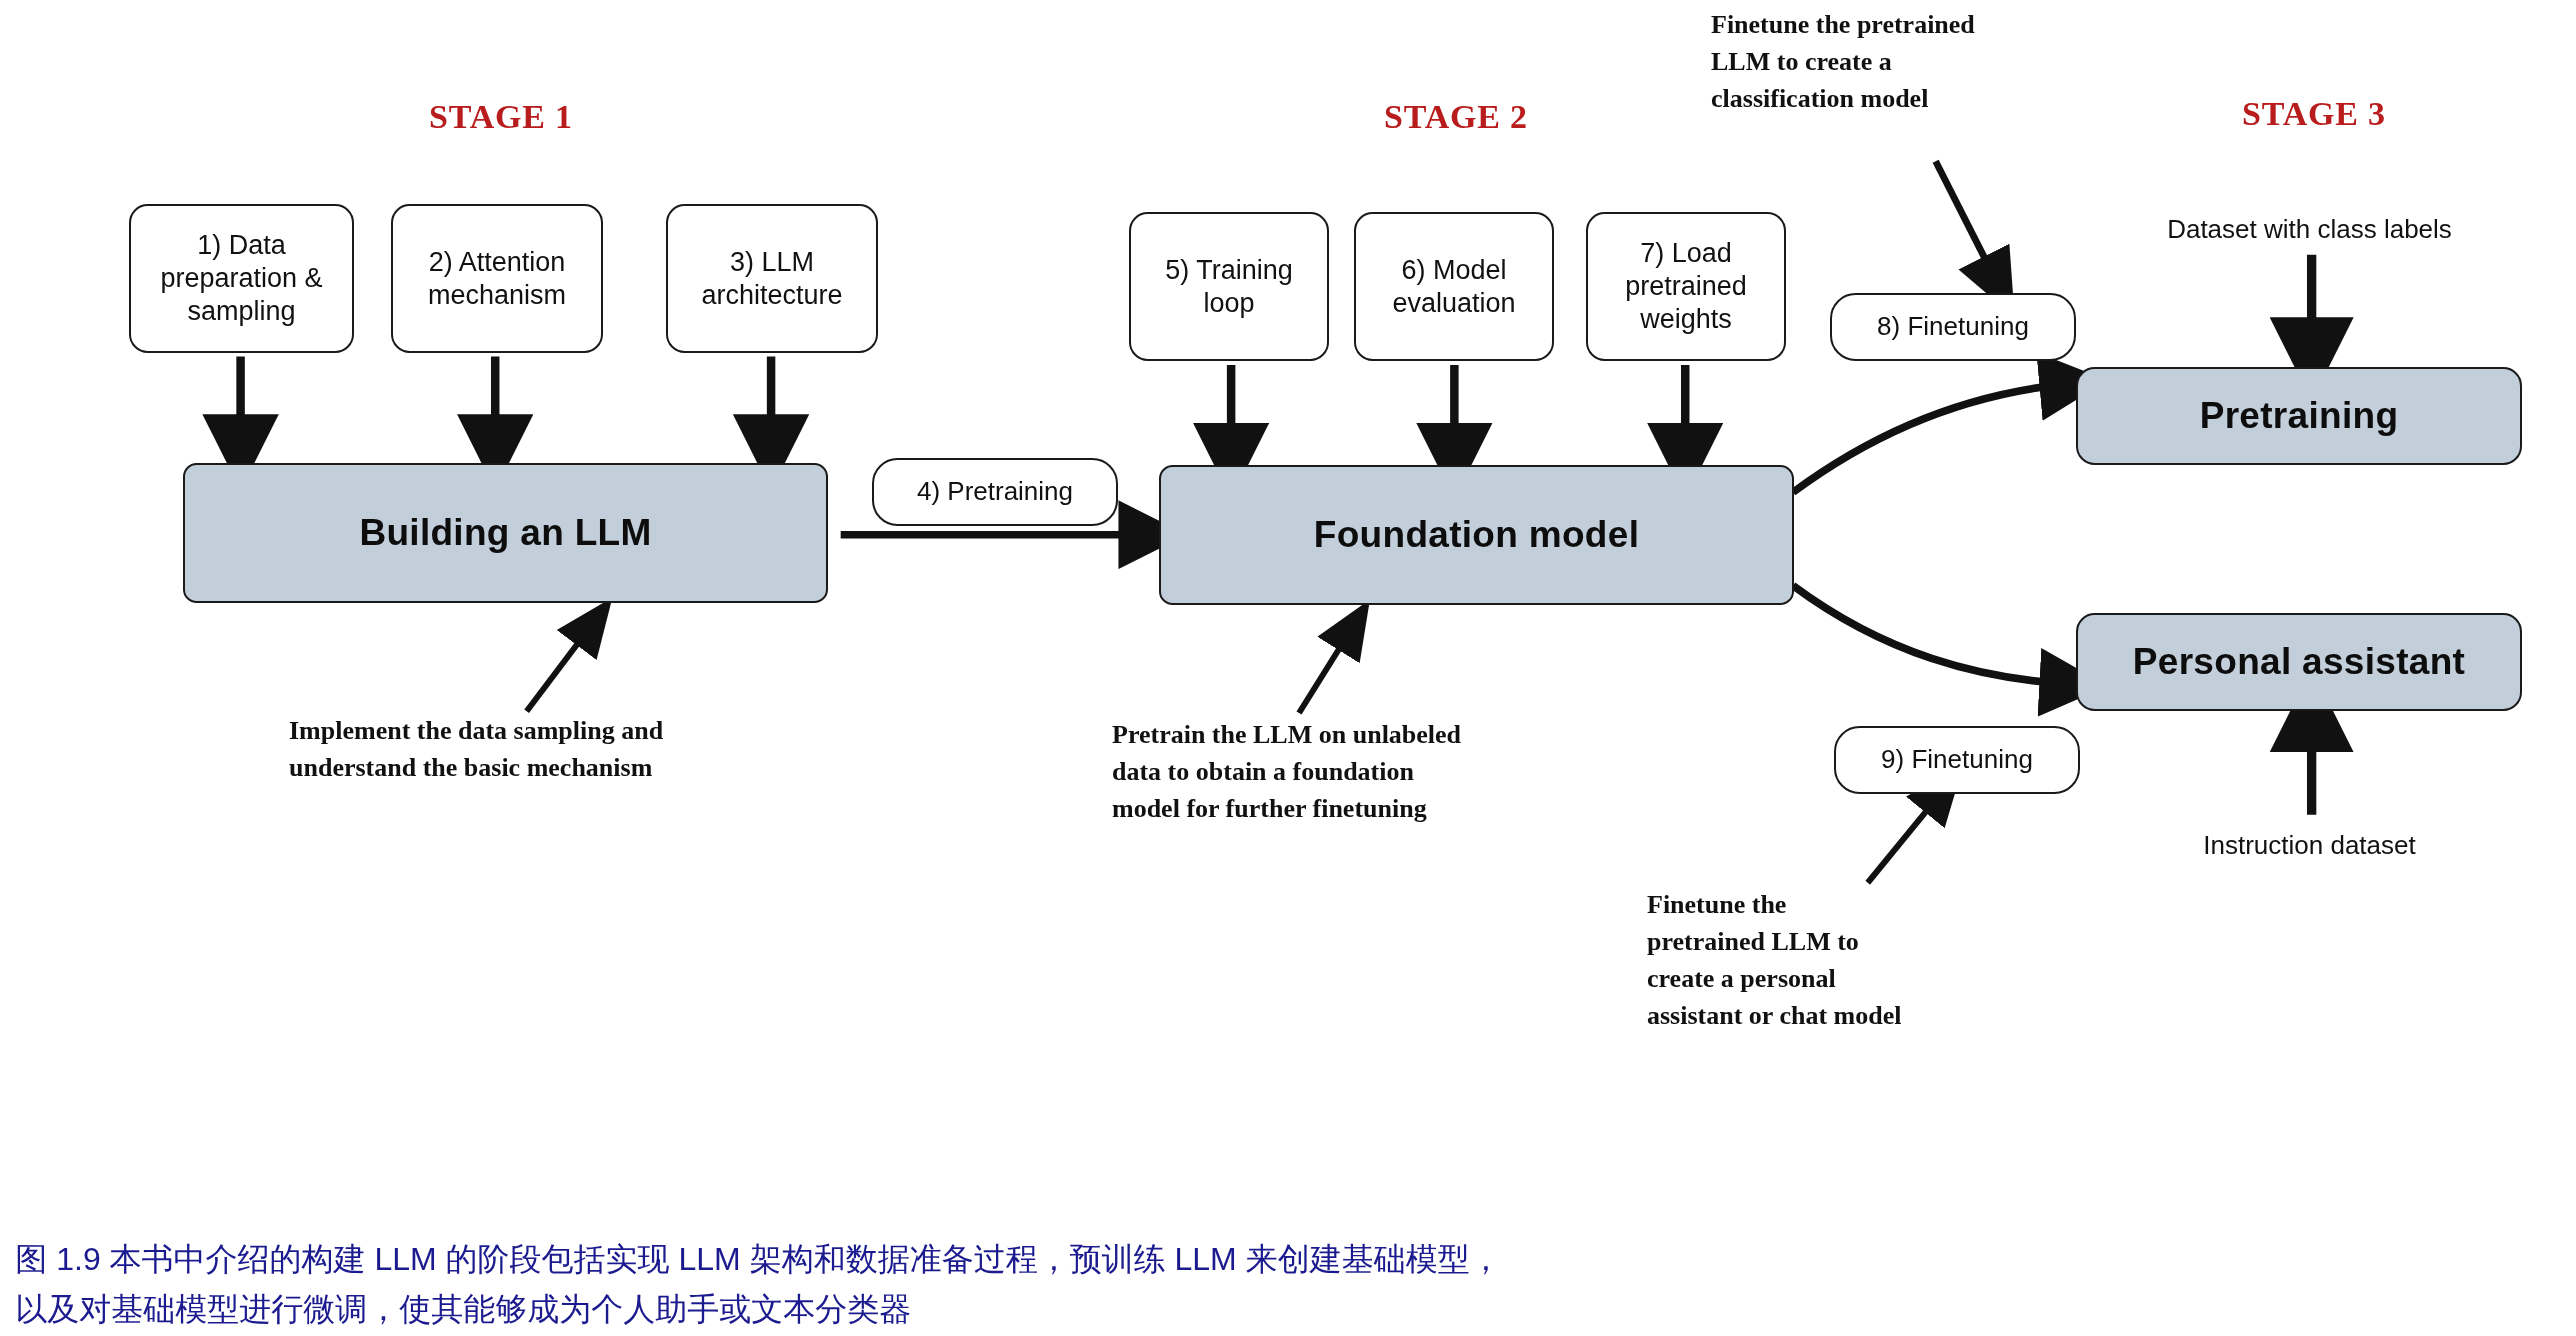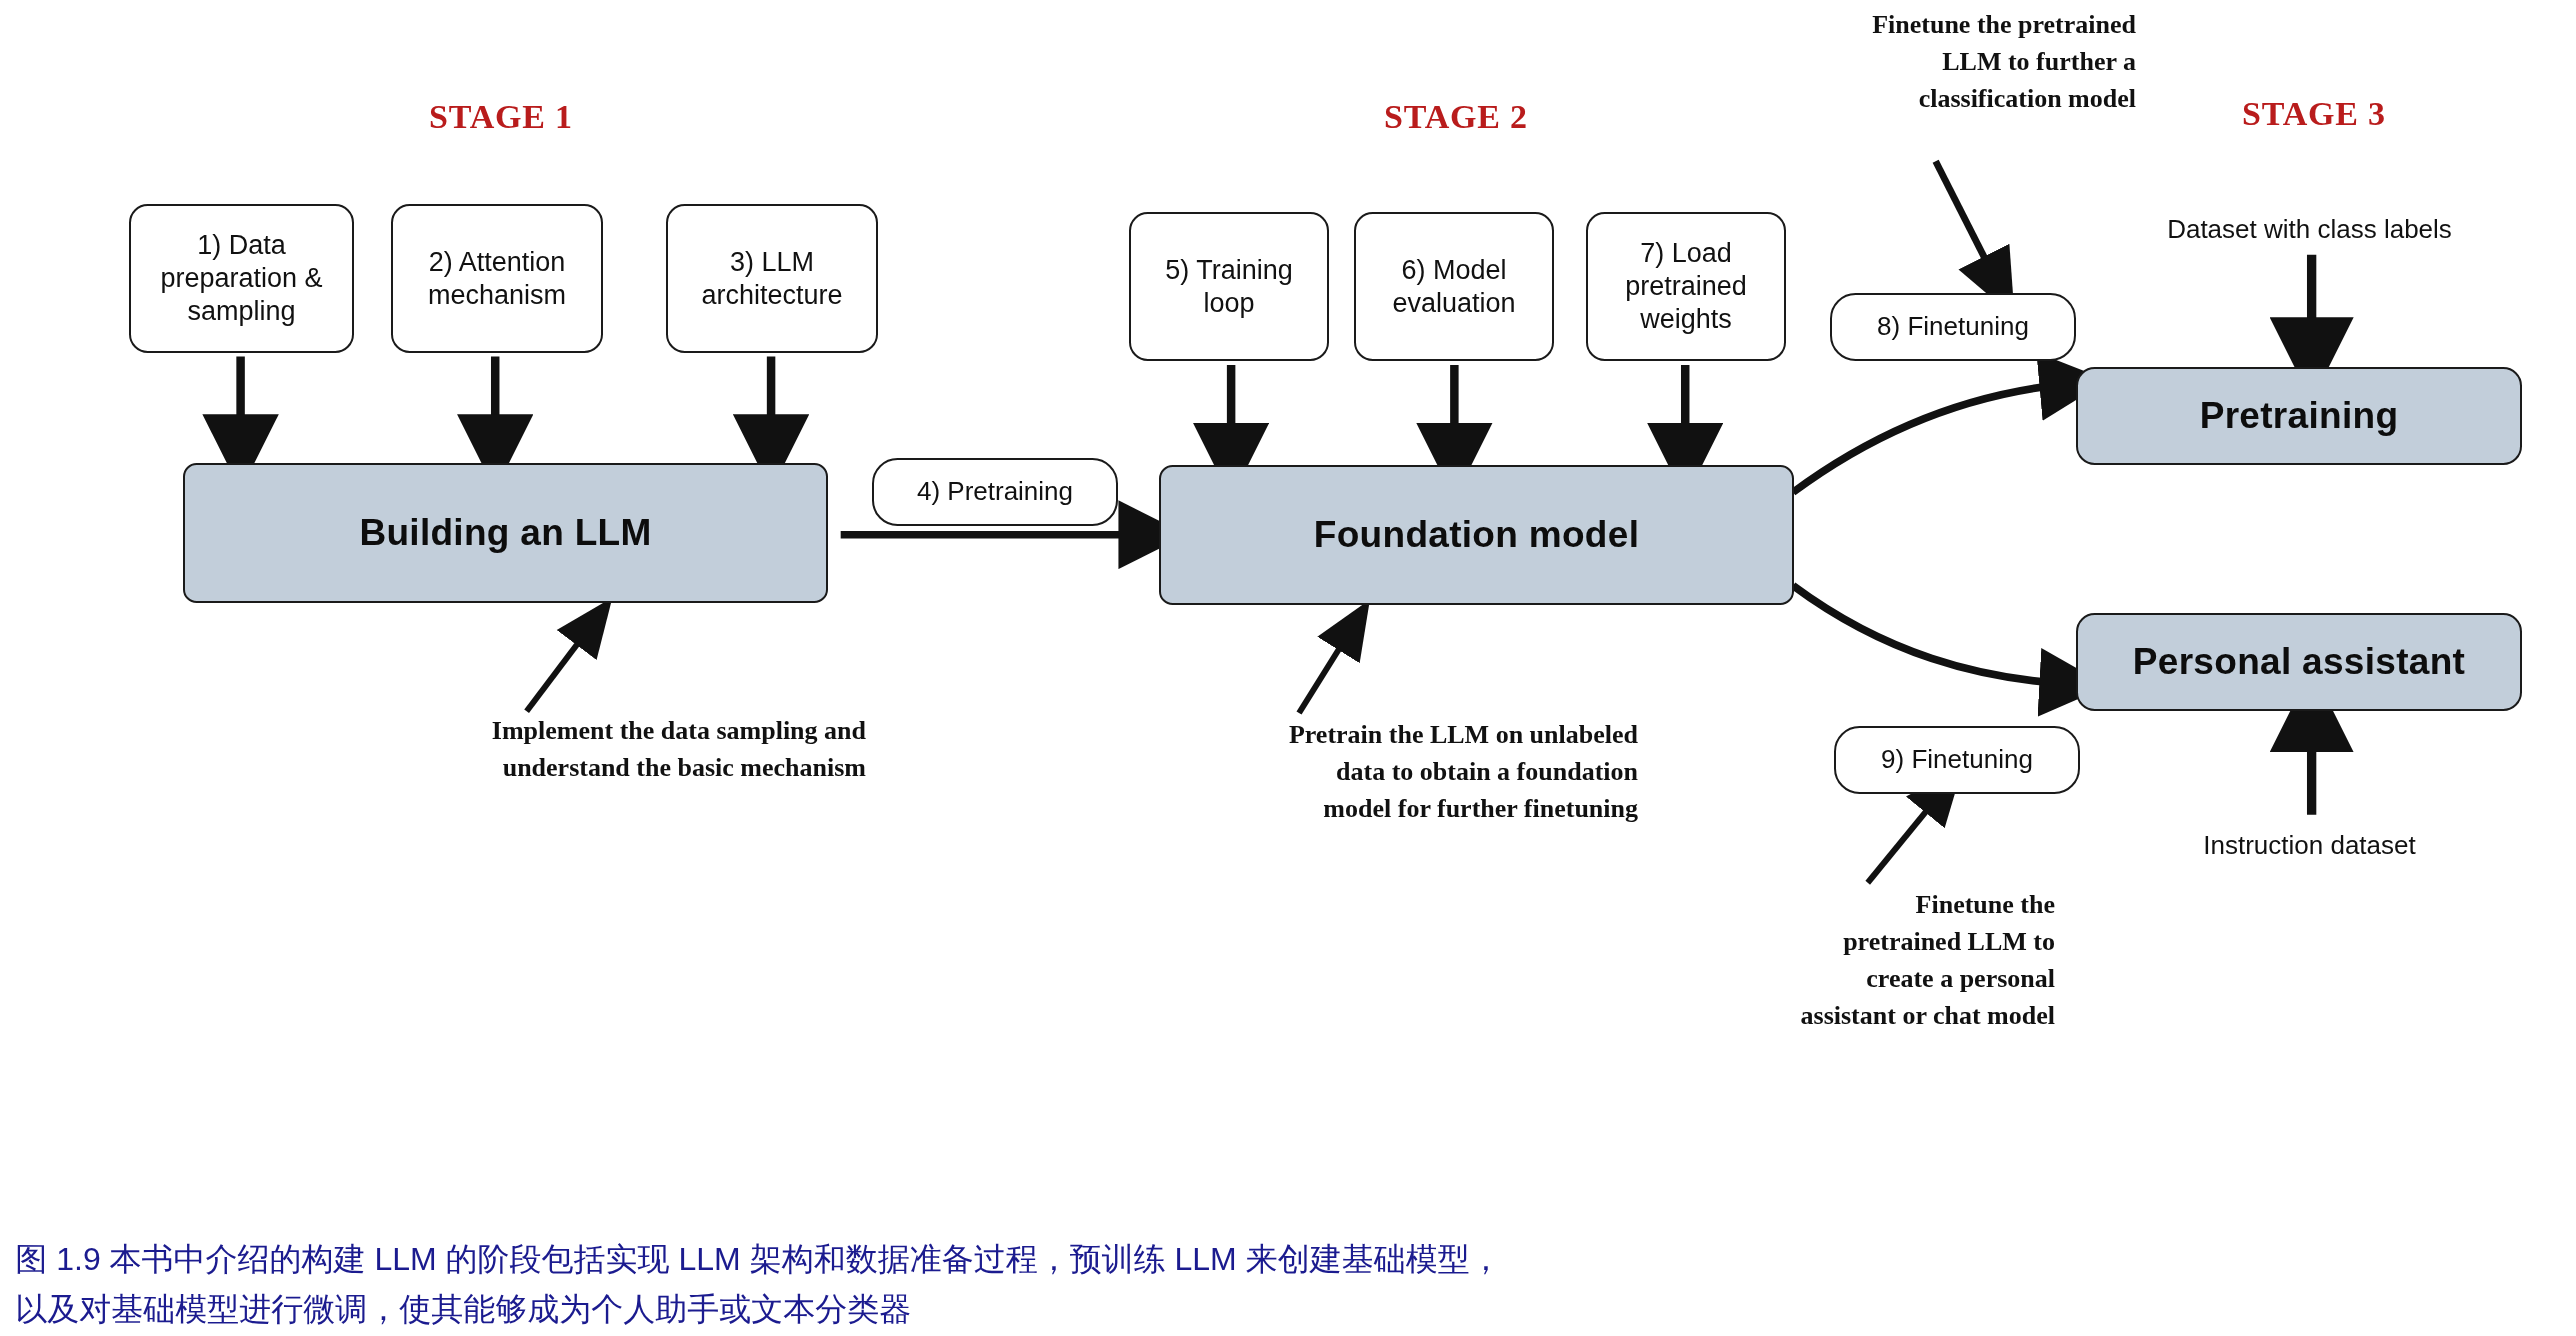--- a/index.html
+++ b/index.html
@@ -68,21 +68,21 @@
   }
   .main-box.small-radius { border-radius: 18.7px; }
 
   
   .annot-bold {
     font-family: "Liberation Serif", serif;
     font-weight: bold;
     font-size: 26px;
     line-height: 1.42;
     color: #111111;
-    text-align: right;
+    text-align: left;
   }
   .annot-plain {
     font-size: 26px;
     line-height: 1.35;
     color: #111111;
     text-align: center;
     white-space: nowrap;
   }
 
   
@@ -197,21 +197,21 @@
   <div class="abs main-box small-radius" style="left:2076px; top:367px; width:446px; height:98px;">
     <span>Pretraining</span>
   </div>
 
   <div class="abs main-box small-radius" style="left:2076px; top:613px; width:446px; height:98px;">
     <span>Personal assistant</span>
   </div>
 
   <div class="abs annot-bold" style="left:1711px; top:6.8px; width:425px;">
     <div>Finetune the pretrained</div>
-    <div>LLM to further a</div>
+    <div>LLM to create a</div>
     <div>classification model</div>
   </div>
 
   <div class="abs annot-plain" style="left:2072px; top:212px; width:475px;">
     <span>Dataset with class labels</span>
   </div>
 
   <div class="abs annot-bold" style="left:289px; top:713px; width:577px;">
     <div>Implement the data sampling and</div>
     <div>understand the basic mechanism</div>

